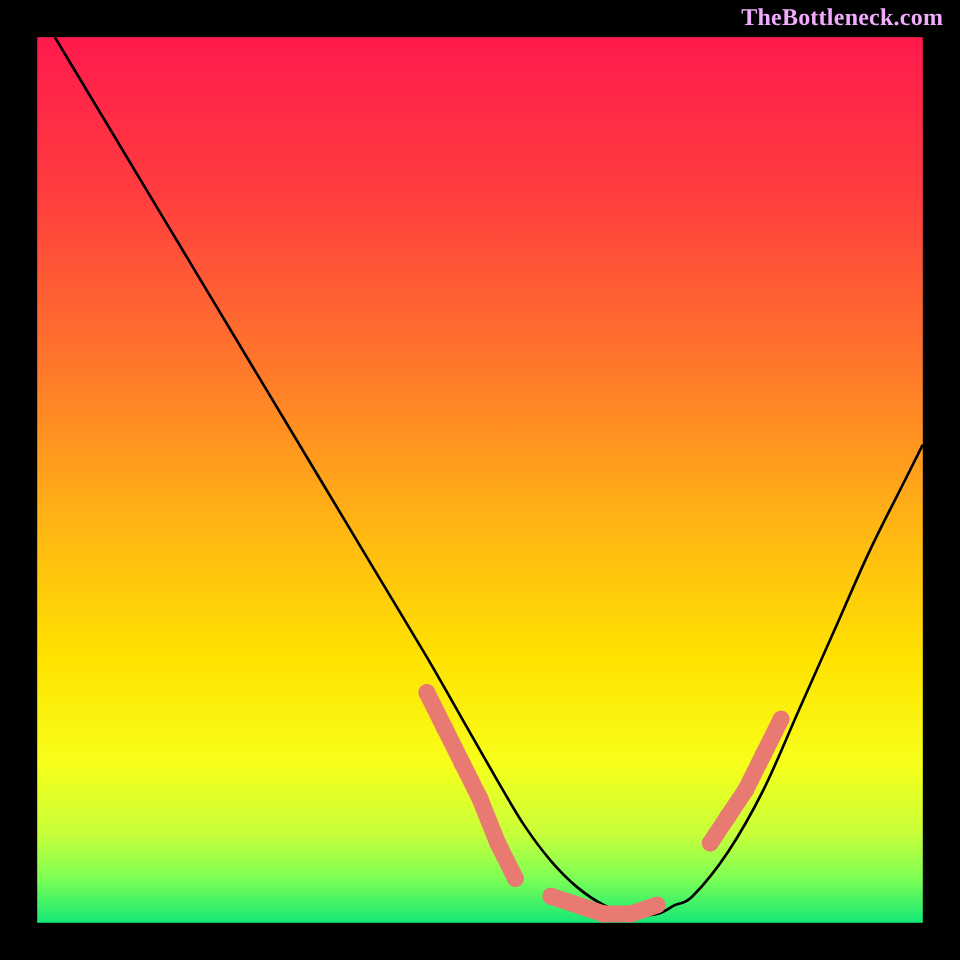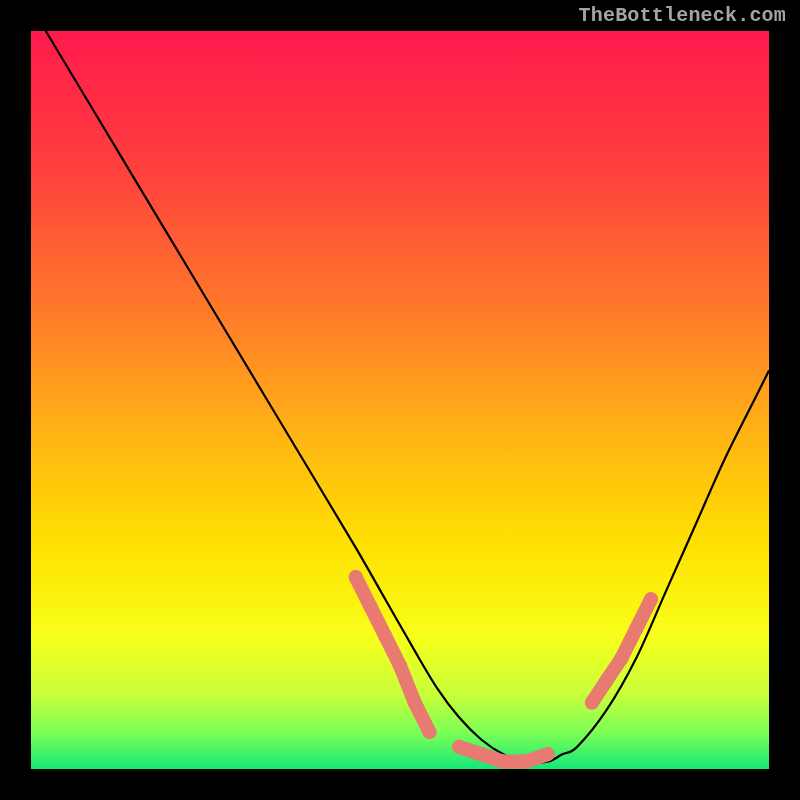--- a/index.html
+++ b/index.html
@@ -18,24 +18,24 @@
   }
   svg {
     position: absolute;
     top: 0;
     left: 0;
   }
   .watermark {
     position: absolute;
     top: 4px;
     right: 14px;
-    font-family: Liberation Mono, monospace;
+    font-family: Liberation Serif, serif;
     font-size: 20px;
     font-weight: 600;
-    color: #a3a3a3;
+    color: #f0abfc;
     letter-spacing: 0.2px;
     user-select: none;
   }
 </style>
 </head>
 <body>
 
 <div class="stage">
   <svg id="svg" width="800" height="800" viewBox="0 0 800 800">
       <defs>

